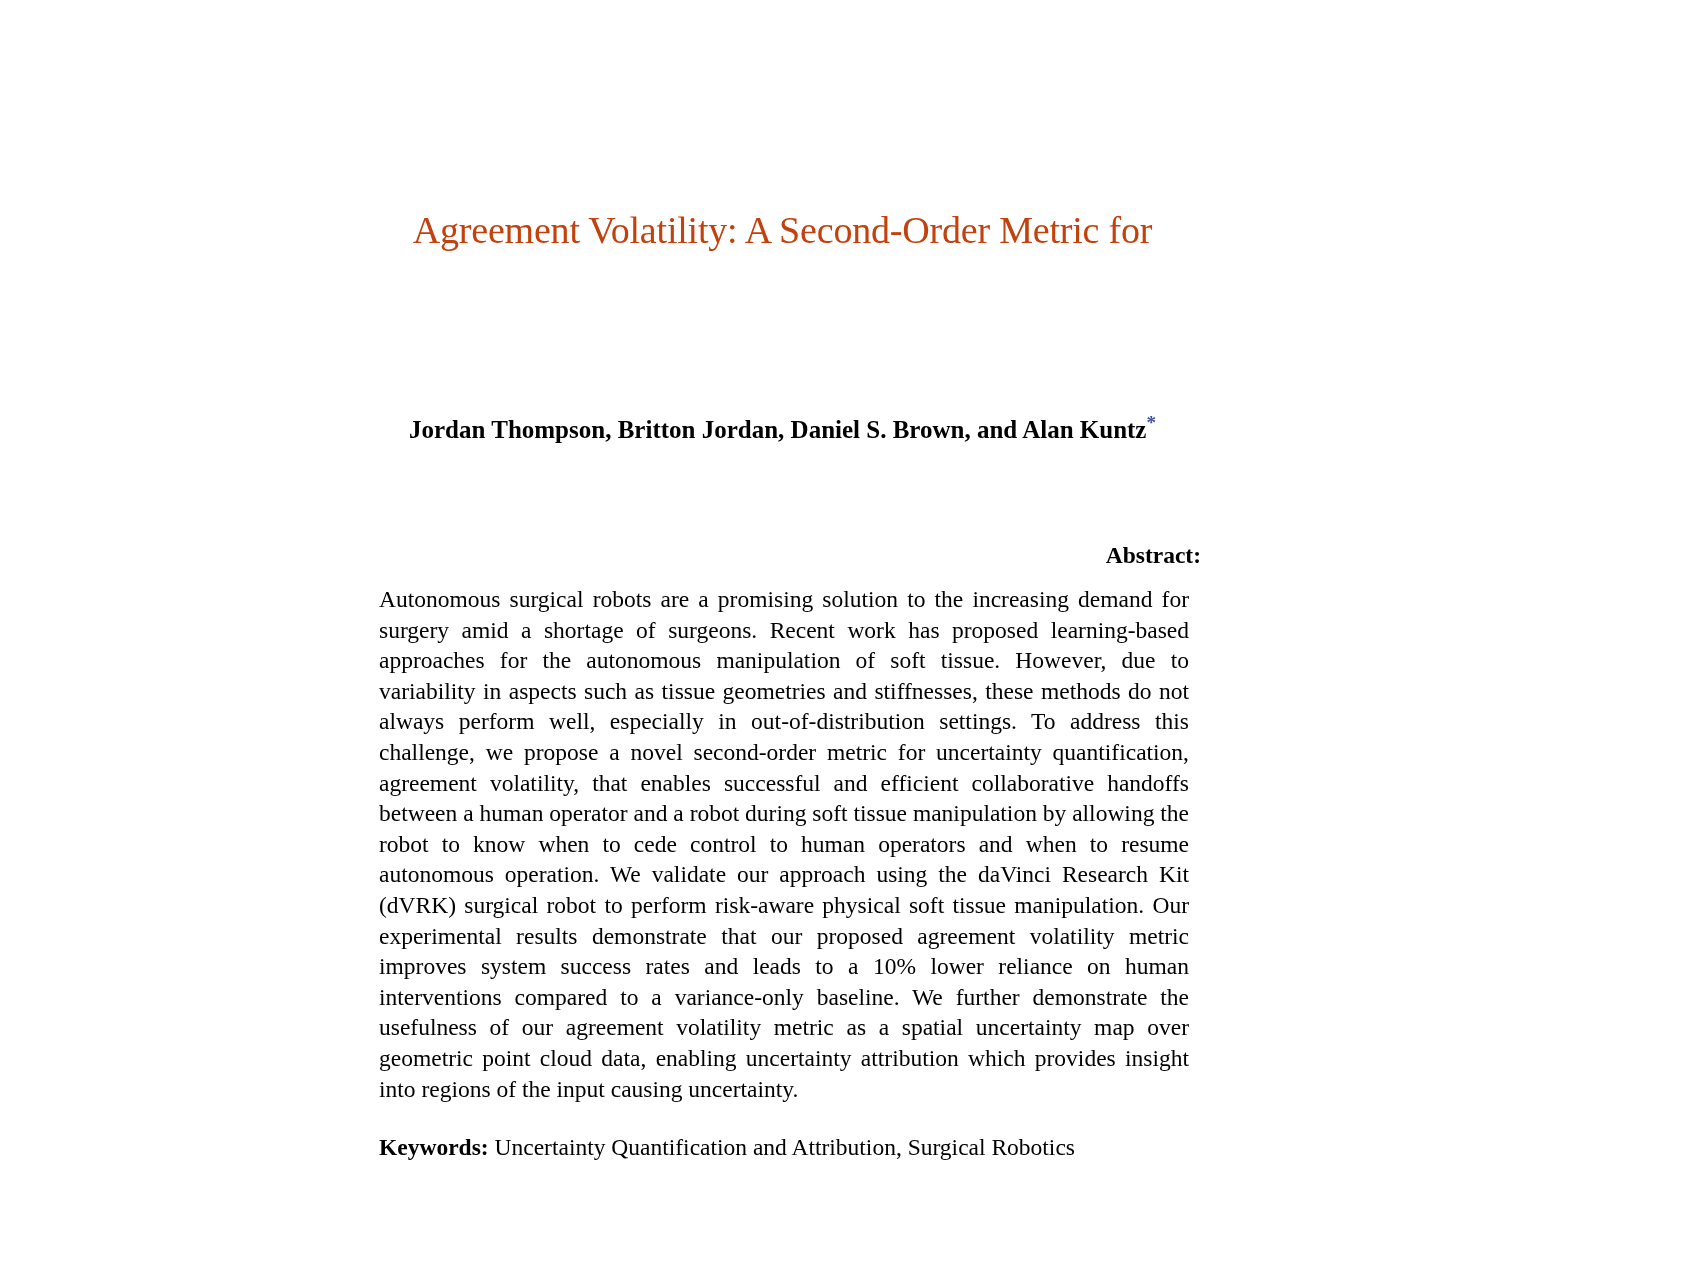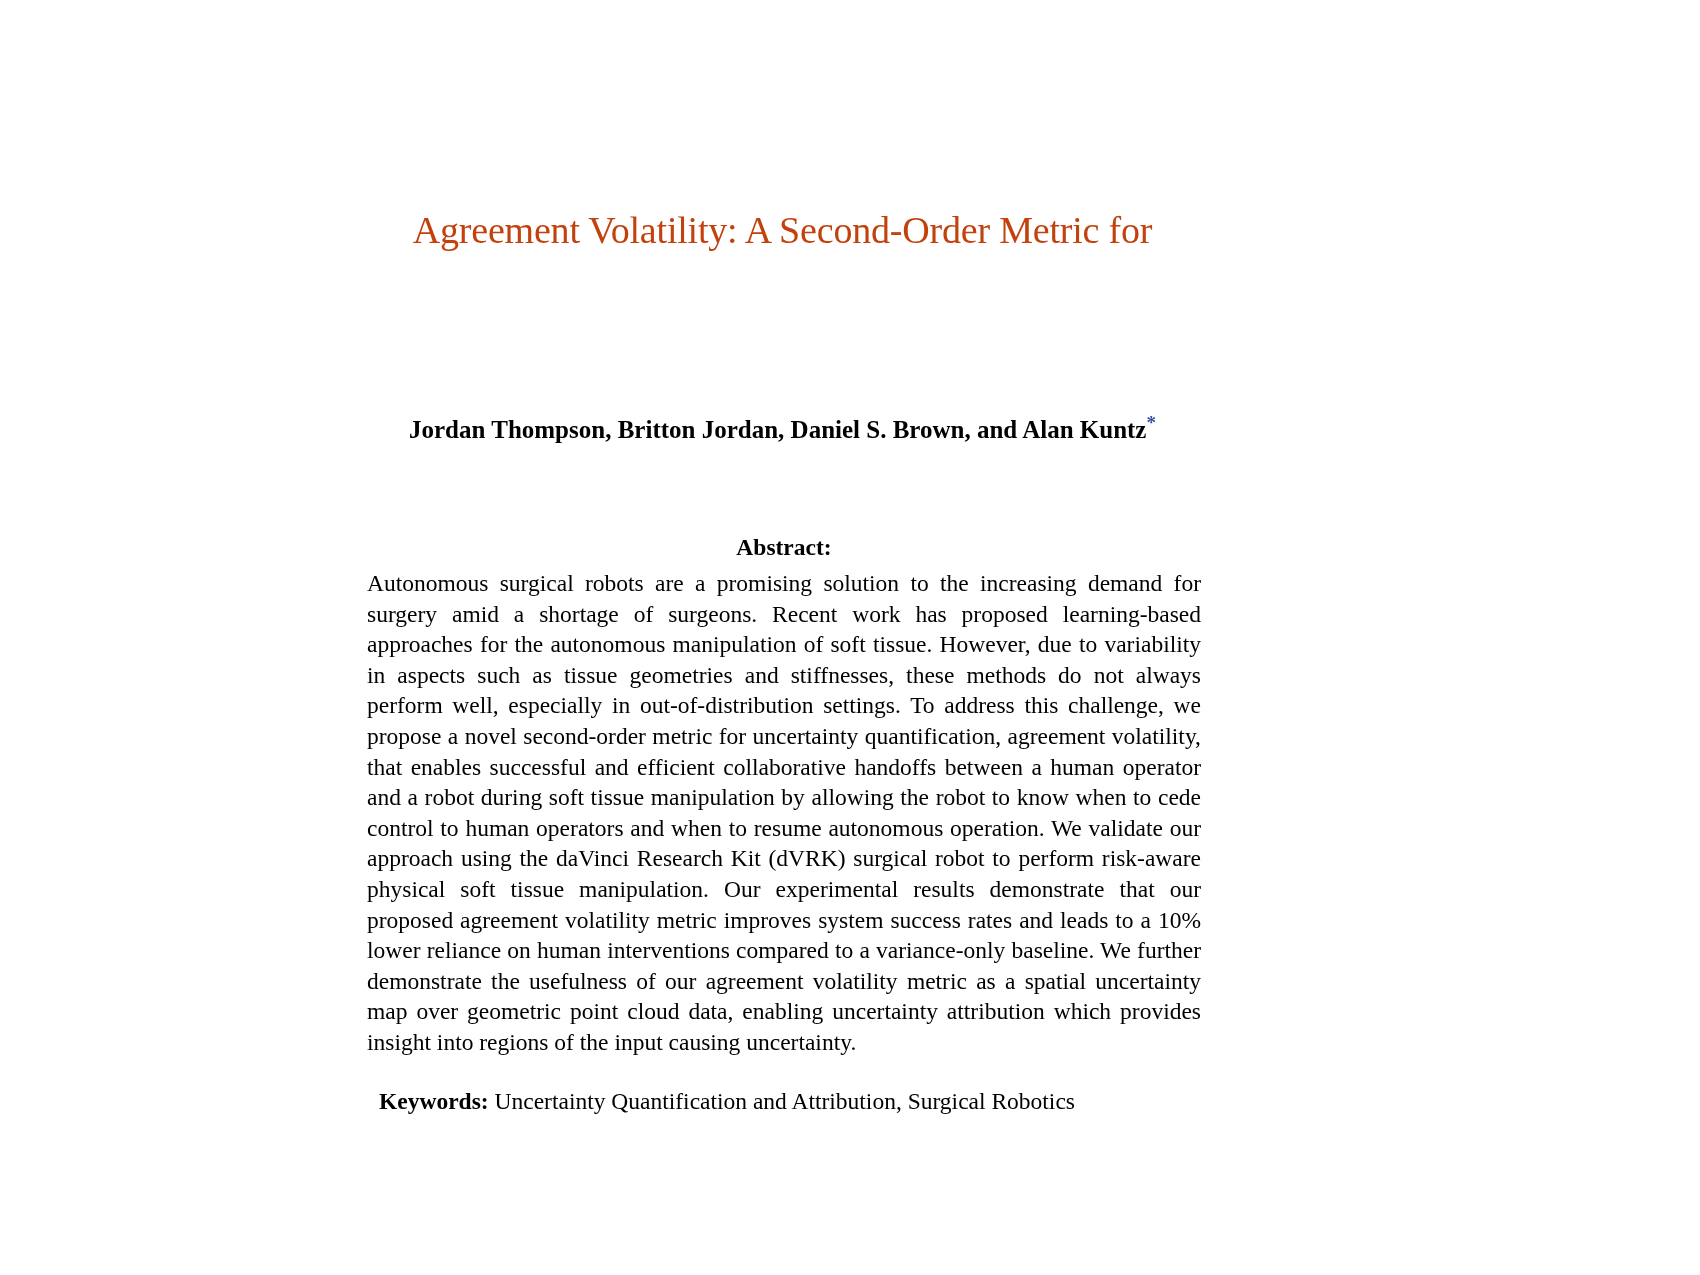--- a/index.html
+++ b/index.html
@@ -67,30 +67,30 @@
     position: absolute;
     left: 367px;
     top: 531px;
     width: 834px;
   }
 
   .section-heading {
     font-weight: bold;
     font-size: 23.5px;
     line-height: 33px;
-    margin: 0 0 4px 0;
-    text-align: center;
+    margin: 8px 0 4px 0;
+    text-align: right;
   }
 
   .abstract-body {
     font-size: 23.5px;
     line-height: 30.6px;
     text-align: justify;
     text-justify: inter-word;
-    margin: 0;
+    margin: 12px;
     hyphens: manual;
   }
 
   .keywords-para {
     font-size: 23.5px;
     line-height: 30.6px;
     text-align: left;
     margin: 28px 0 0 0;
   }
   .keywords-label {

